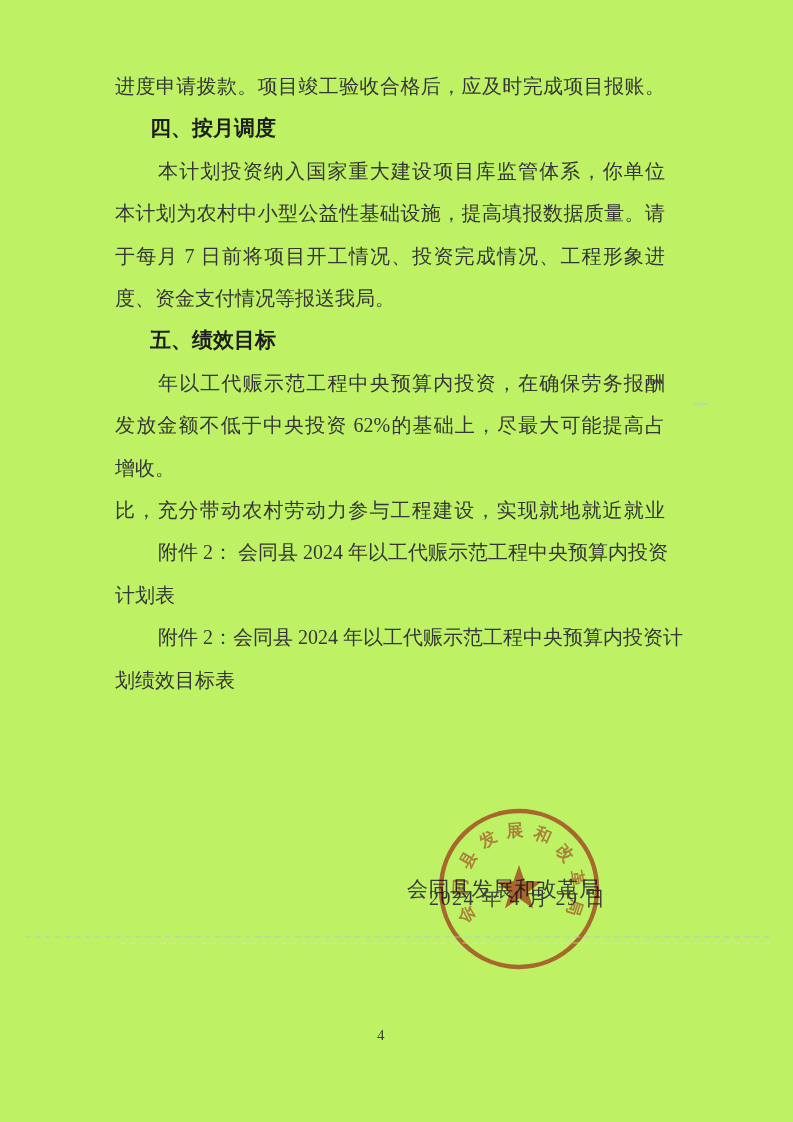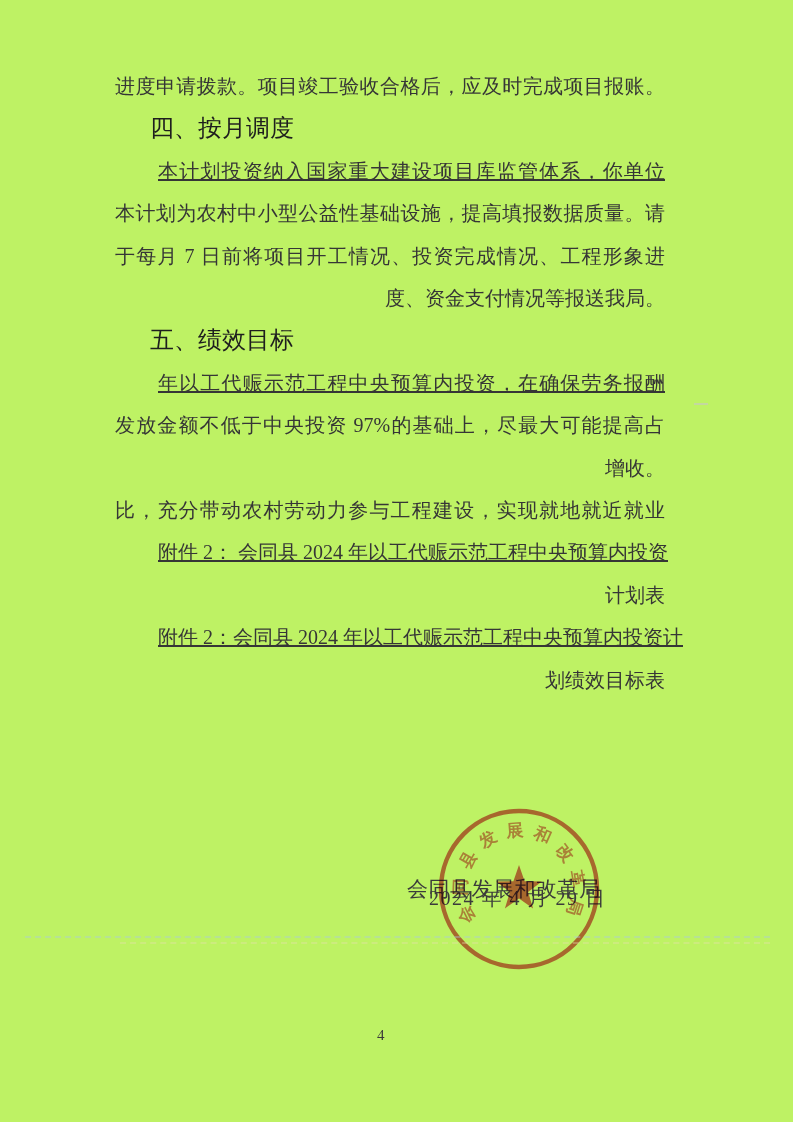--- a/index.html
+++ b/index.html
@@ -12,27 +12,27 @@
     font-family:"Liberation Serif","DejaVu Serif",serif;
     color:#363636;
   }
   .body-text{
     position:absolute;
     left:115px;top:65px;
     width:550px;
     font-size:20px;
     line-height:42.4px;
   }
-  .ln{white-space:nowrap;text-align:right;}
+  .ln{white-space:nowrap;}
   .j{text-align:justify;text-align-last:justify;}
-  .first{text-indent:43px;text-decoration:underline;}
+  .first{text-indent:43px;}
   .h{
     font-family:"Liberation Sans","DejaVu Sans",sans-serif;
-    font-weight:400;
-    font-size:24px;
+    font-weight:700;
+    font-size:21px;
     color:#1e1e1e;
     padding-left:35px;
     text-align:left;text-align-last:left;
   }
   .sig{
     position:absolute;left:407px;top:843px;
     font-size:21px;letter-spacing:0.5px;color:#3b3b3b;
     white-space:nowrap;
     margin-top:32px;
   }
@@ -77,21 +77,21 @@
 
   <div class="body-text">
     <div class="ln j">进度申请拨款。项目竣工验收合格后，应及时完成项目报账。</div>
     <div class="ln h">四、按月调度</div>
     <div class="ln j first">本计划投资纳入国家重大建设项目库监管体系，你单位</div>
     <div class="ln j">本计划为农村中小型公益性基础设施，提高填报数据质量。请</div>
     <div class="ln j">于每月 7 日前将项目开工情况、投资完成情况、工程形象进</div>
     <div class="ln">度、资金支付情况等报送我局。</div>
     <div class="ln h">五、绩效目标</div>
     <div class="ln j first">年以工代赈示范工程中央预算内投资，在确保劳务报酬</div>
-    <div class="ln j">发放金额不低于中央投资 97%的基础上，尽最大可能提高占</div>
+    <div class="ln j">发放金额不低于中央投资 62%的基础上，尽最大可能提高占</div>
     <div class="ln">增收。</div>
     <div class="ln j">比，充分带动农村劳动力参与工程建设，实现就地就近就业</div>
     <div class="ln j first">附件 2： 会同县 2024 年以工代赈示范工程中央预算内投资</div>
     <div class="ln">计划表</div>
     <div class="ln j first">附件 2：会同县 2024 年以工代赈示范工程中央预算内投资计</div>
     <div class="ln">划绩效目标表</div>
   </div>
 
   <div class="sig">会同县发展和改革局</div>
   <div class="date">2024 年 4 月 29 日</div>

